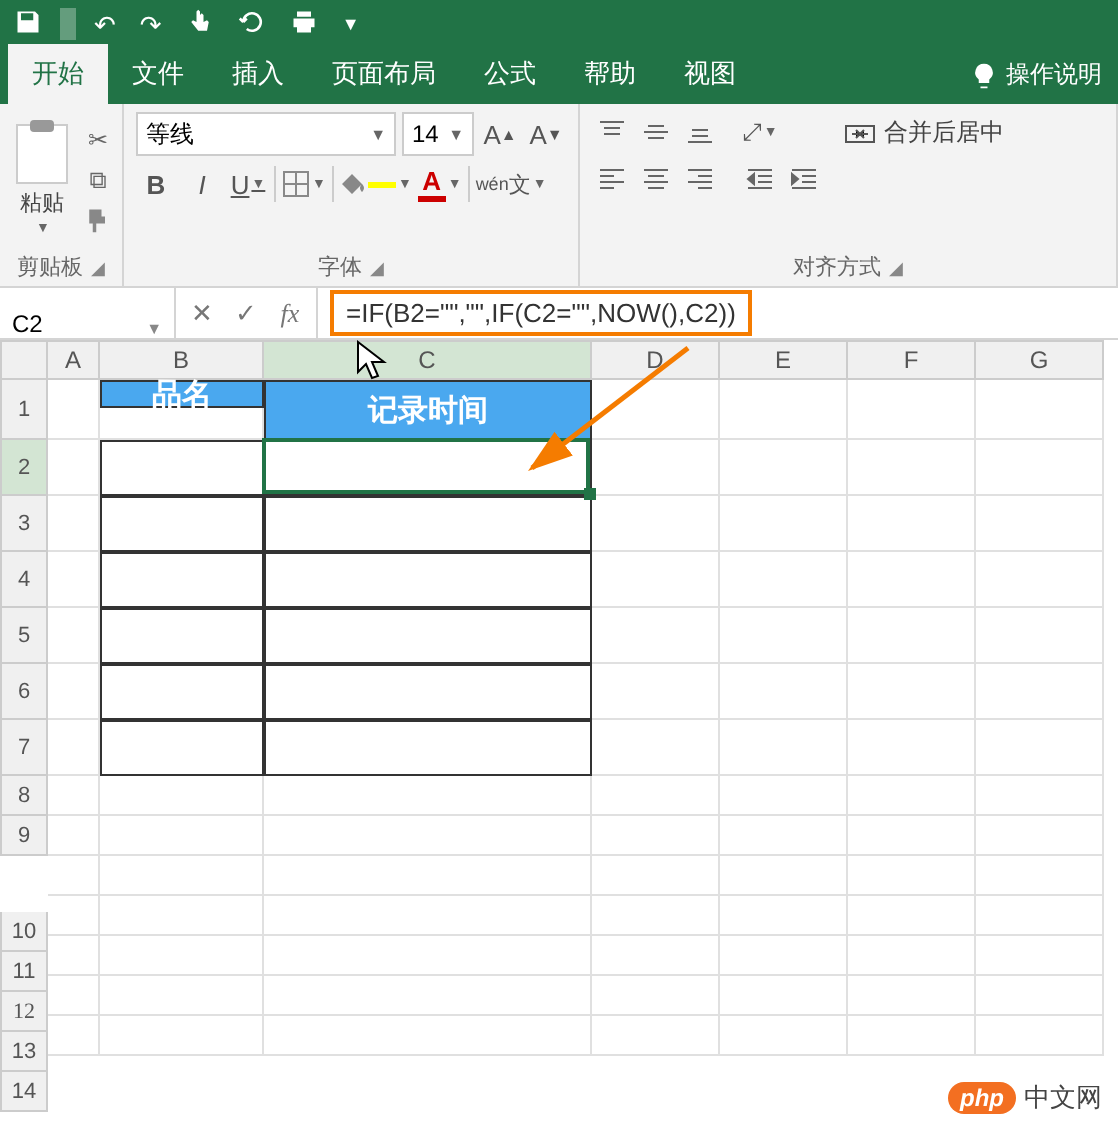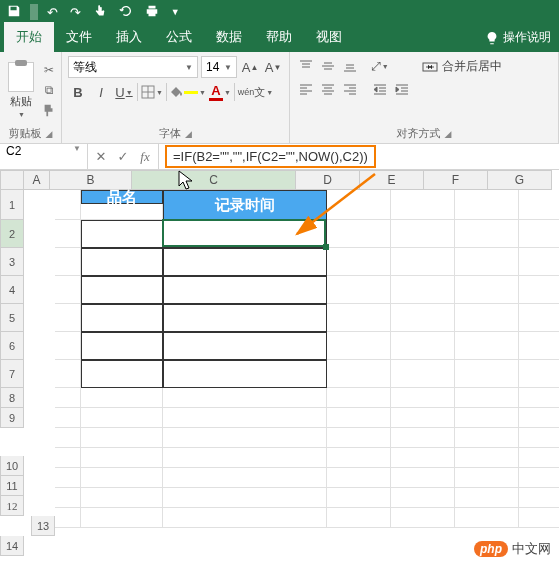--- a/index.html
+++ b/index.html
@@ -47,21 +47,21 @@
   .align-row { display: flex; gap: 2px; margin-bottom: 3px; align-items: center; }
   .abtn { width: 20px; height: 20px; display: flex; align-items: center; justify-content: center; color: #555; }
   .abtn svg { width: 14px; height: 14px; }
 
   .wrap-merge { display: flex; flex-direction: column; gap: 2px; margin-left: 6px; }
   .wm-btn { display: flex; align-items: center; gap: 4px; font-size: 12px; color: #444; padding: 2px 4px; }
   .wm-icon { width: 16px; height: 16px; display: flex; align-items: center; justify-content: center; }
 
   
   .formula-bar { height: 26px; border-bottom: 1px solid #d4d4d4; display: flex; align-items: center; background: #fff; }
-  .name-box { width: 88px; border-right: 1px solid #d4d4d4; height: 100%; display: flex; align-items: flex-start; padding: 0 6px; justify-content: space-between; }
+  .name-box { width: 88px; border-right: 1px solid #d4d4d4; height: 100%; display: flex; align-items: flex-end; padding: 0 6px; justify-content: space-between; }
   .name-box .arrow { font-size: 8px; color: #888; }
   .fb-btns { display: flex; align-items: center; height: 100%; border-right: 1px solid #d4d4d4; padding: 0 6px; gap: 8px; }
   .fb-btn { color: #777; font-size: 13px; width: 14px; text-align: center; }
   .fx { font-style: italic; font-family: serif; }
   .formula-input-wrap { flex: 1; padding: 0 6px; position: relative; height: 100%; display: flex; align-items: center; }
   .formula-text { border: 2px solid #f57c00; padding: 2px 6px; color: #333; font-size: 13px; background: #fff; }
 
   
   .grid { position: relative; }
   .col-headers { display: flex; height: 20px; }
@@ -117,22 +117,22 @@
         <path fill="#fff" d="M4 2h8v3H4zM2 6h12v5h-2v3H4v-3H2zM5 10h6v3H5z"></path>
       </svg>
   </span>
   <span class="qat-icon" style="font-size:9px">▼</span>
 </div>
 
 <div class="tabs">
   <div class="tab active">开始</div>
   <div class="tab">文件</div>
   <div class="tab">插入</div>
+  <div class="tab">页面布局</div>
   <div class="tab">公式</div>
-  <div class="tab">数据</div>
   <div class="tab">帮助</div>
   <div class="tab">视图</div>
   <div class="tell-me">
     <svg width="14" height="14" viewBox="0 0 16 16">
         <path fill="#fff" d="M8 1a5 5 0 0 0-3 9v2h6v-2a5 5 0 0 0-3-9zM6 14h4v1H6z"></path>
       </svg>
     <span>操作说明</span>
   </div>
 </div>
 
@@ -360,21 +360,21 @@
         <div class="row-h" style="height: 28px;">3</div>
         <div class="row-h" style="height: 28px;">4</div>
         <div class="row-h" style="height: 28px;">5</div>
         <div class="row-h" style="height: 28px;">6</div>
         <div class="row-h" style="height: 28px;">7</div>
         <div class="row-h" style="height: 20px;">8</div>
         <div class="row-h" style="height: 20px;">9</div>
         <div class="row-h" style="height: 20px; margin-top: 28px;">10</div>
         <div class="row-h" style="height: 20px;">11</div>
         <div class="row-h" style="height: 20px; font-family: Liberation Serif, serif;">12</div>
-        <div class="row-h" style="height: 20px; margin-left: 31px;">13</div>
+        <div class="row-h" style="height: 20px;">13</div>
         <div class="row-h" style="height: 20px;">14</div>
       </div>
     <div class="cells" id="cells">
         <div class="cell-row">
           <div class="cell" style="width: 26px; height: 30px;"></div>
           <div class="cell" style="width: 82px; height: 30px;"></div>
           <div class="cell" style="width: 164px; height: 30px;"></div>
           <div class="cell" style="width: 64px; height: 30px;"></div>
           <div class="cell" style="width: 64px; height: 30px;"></div>
           <div class="cell" style="width: 64px; height: 30px;"></div>

